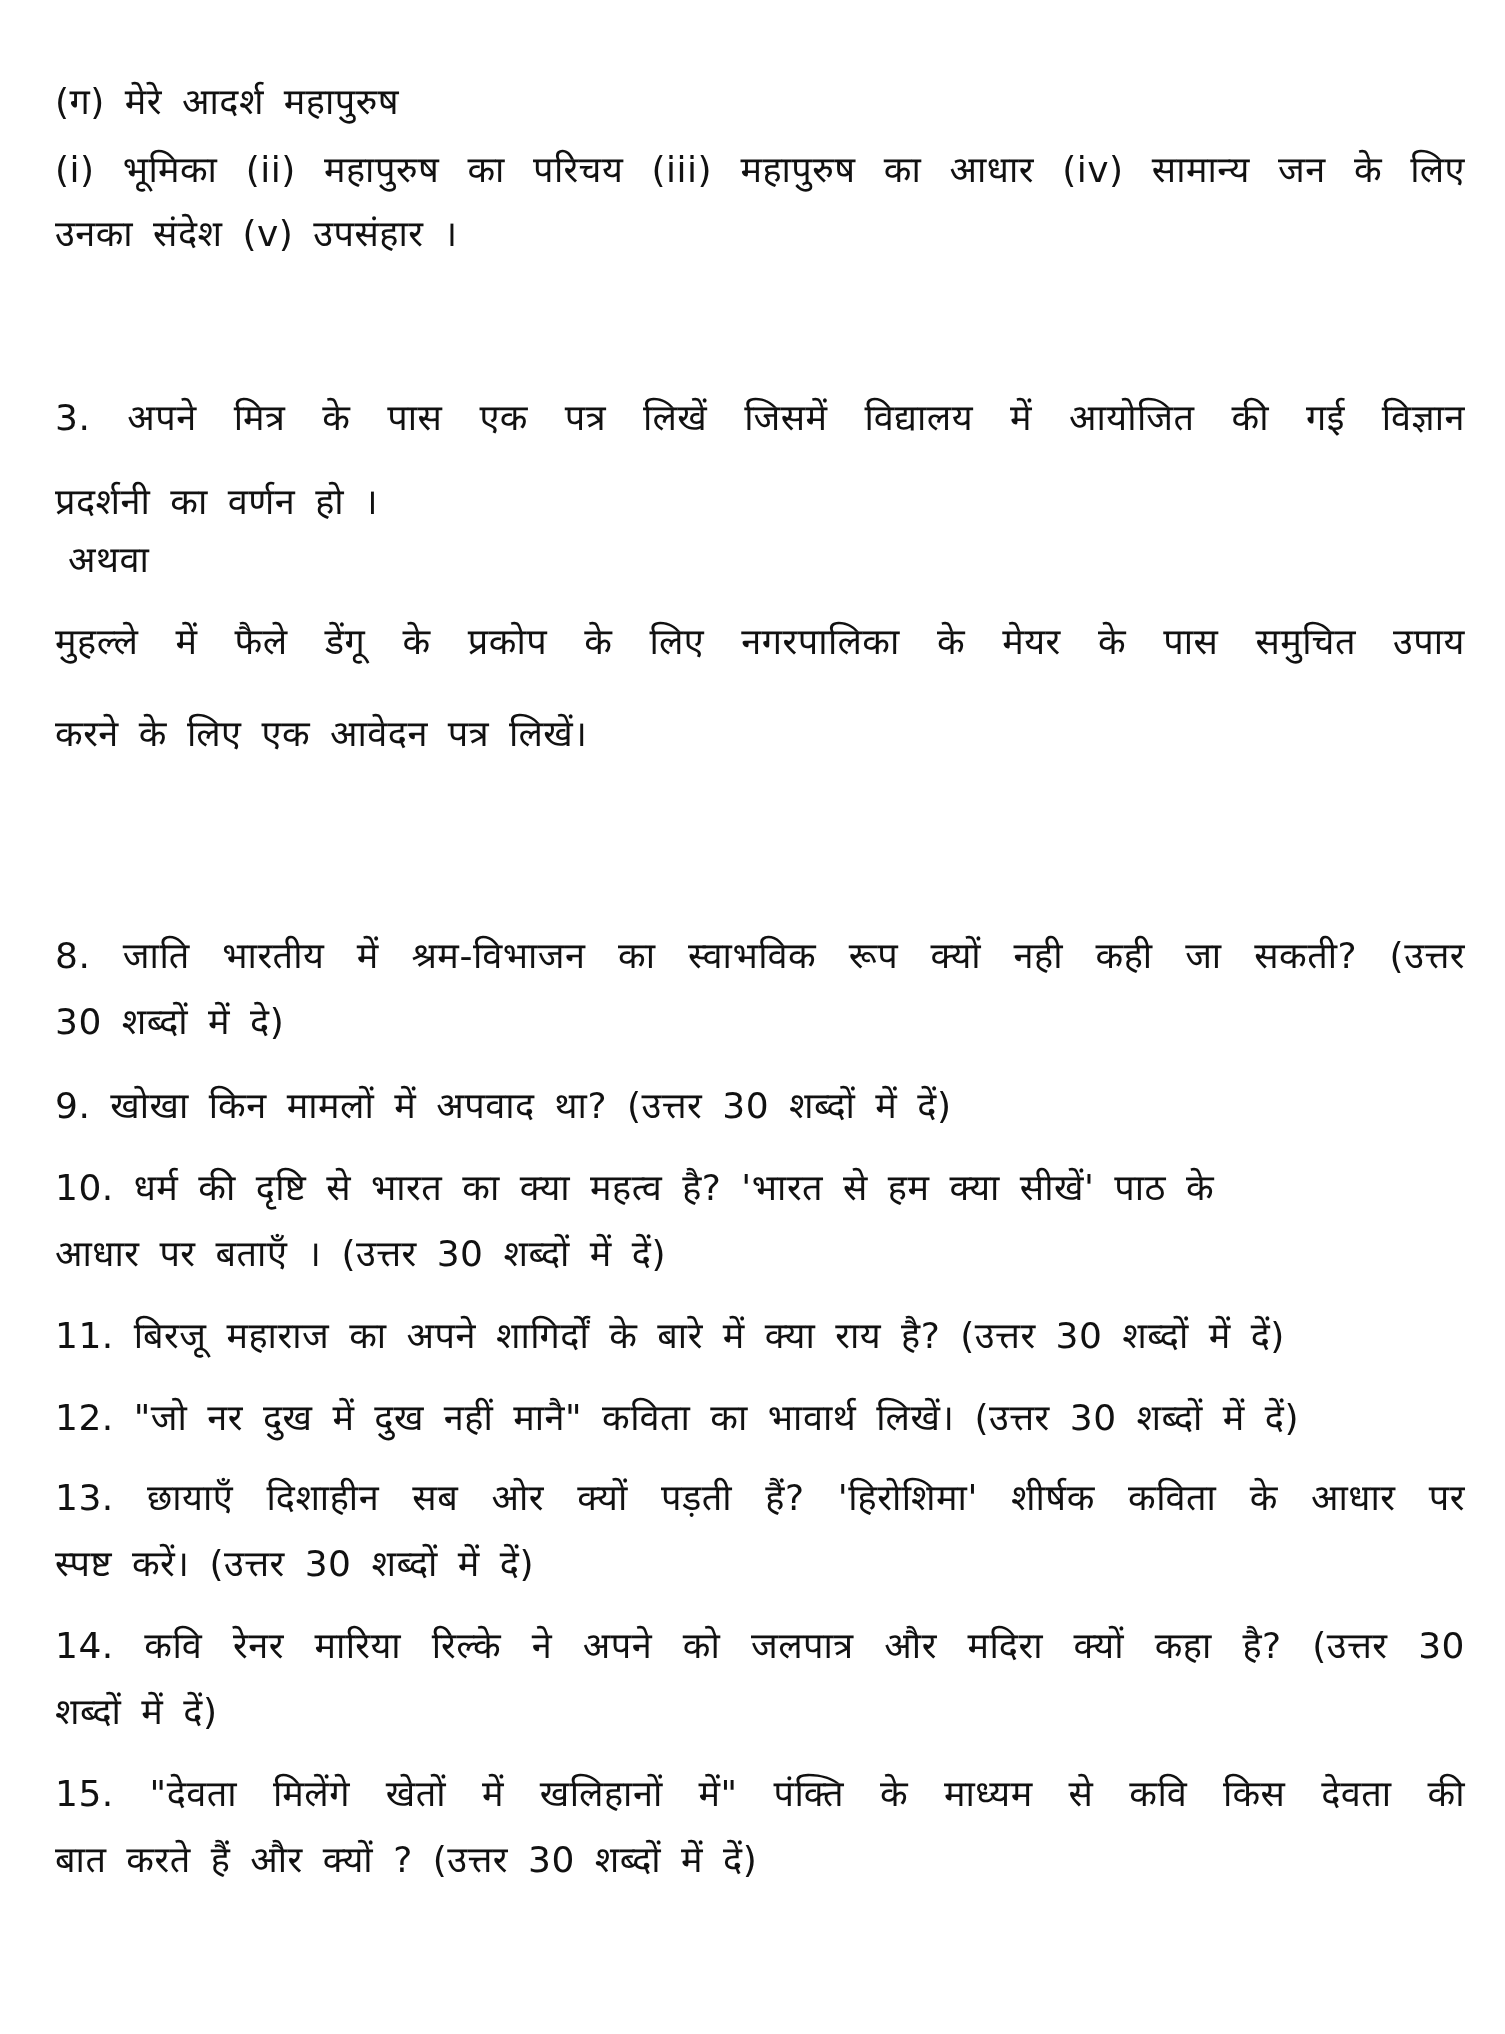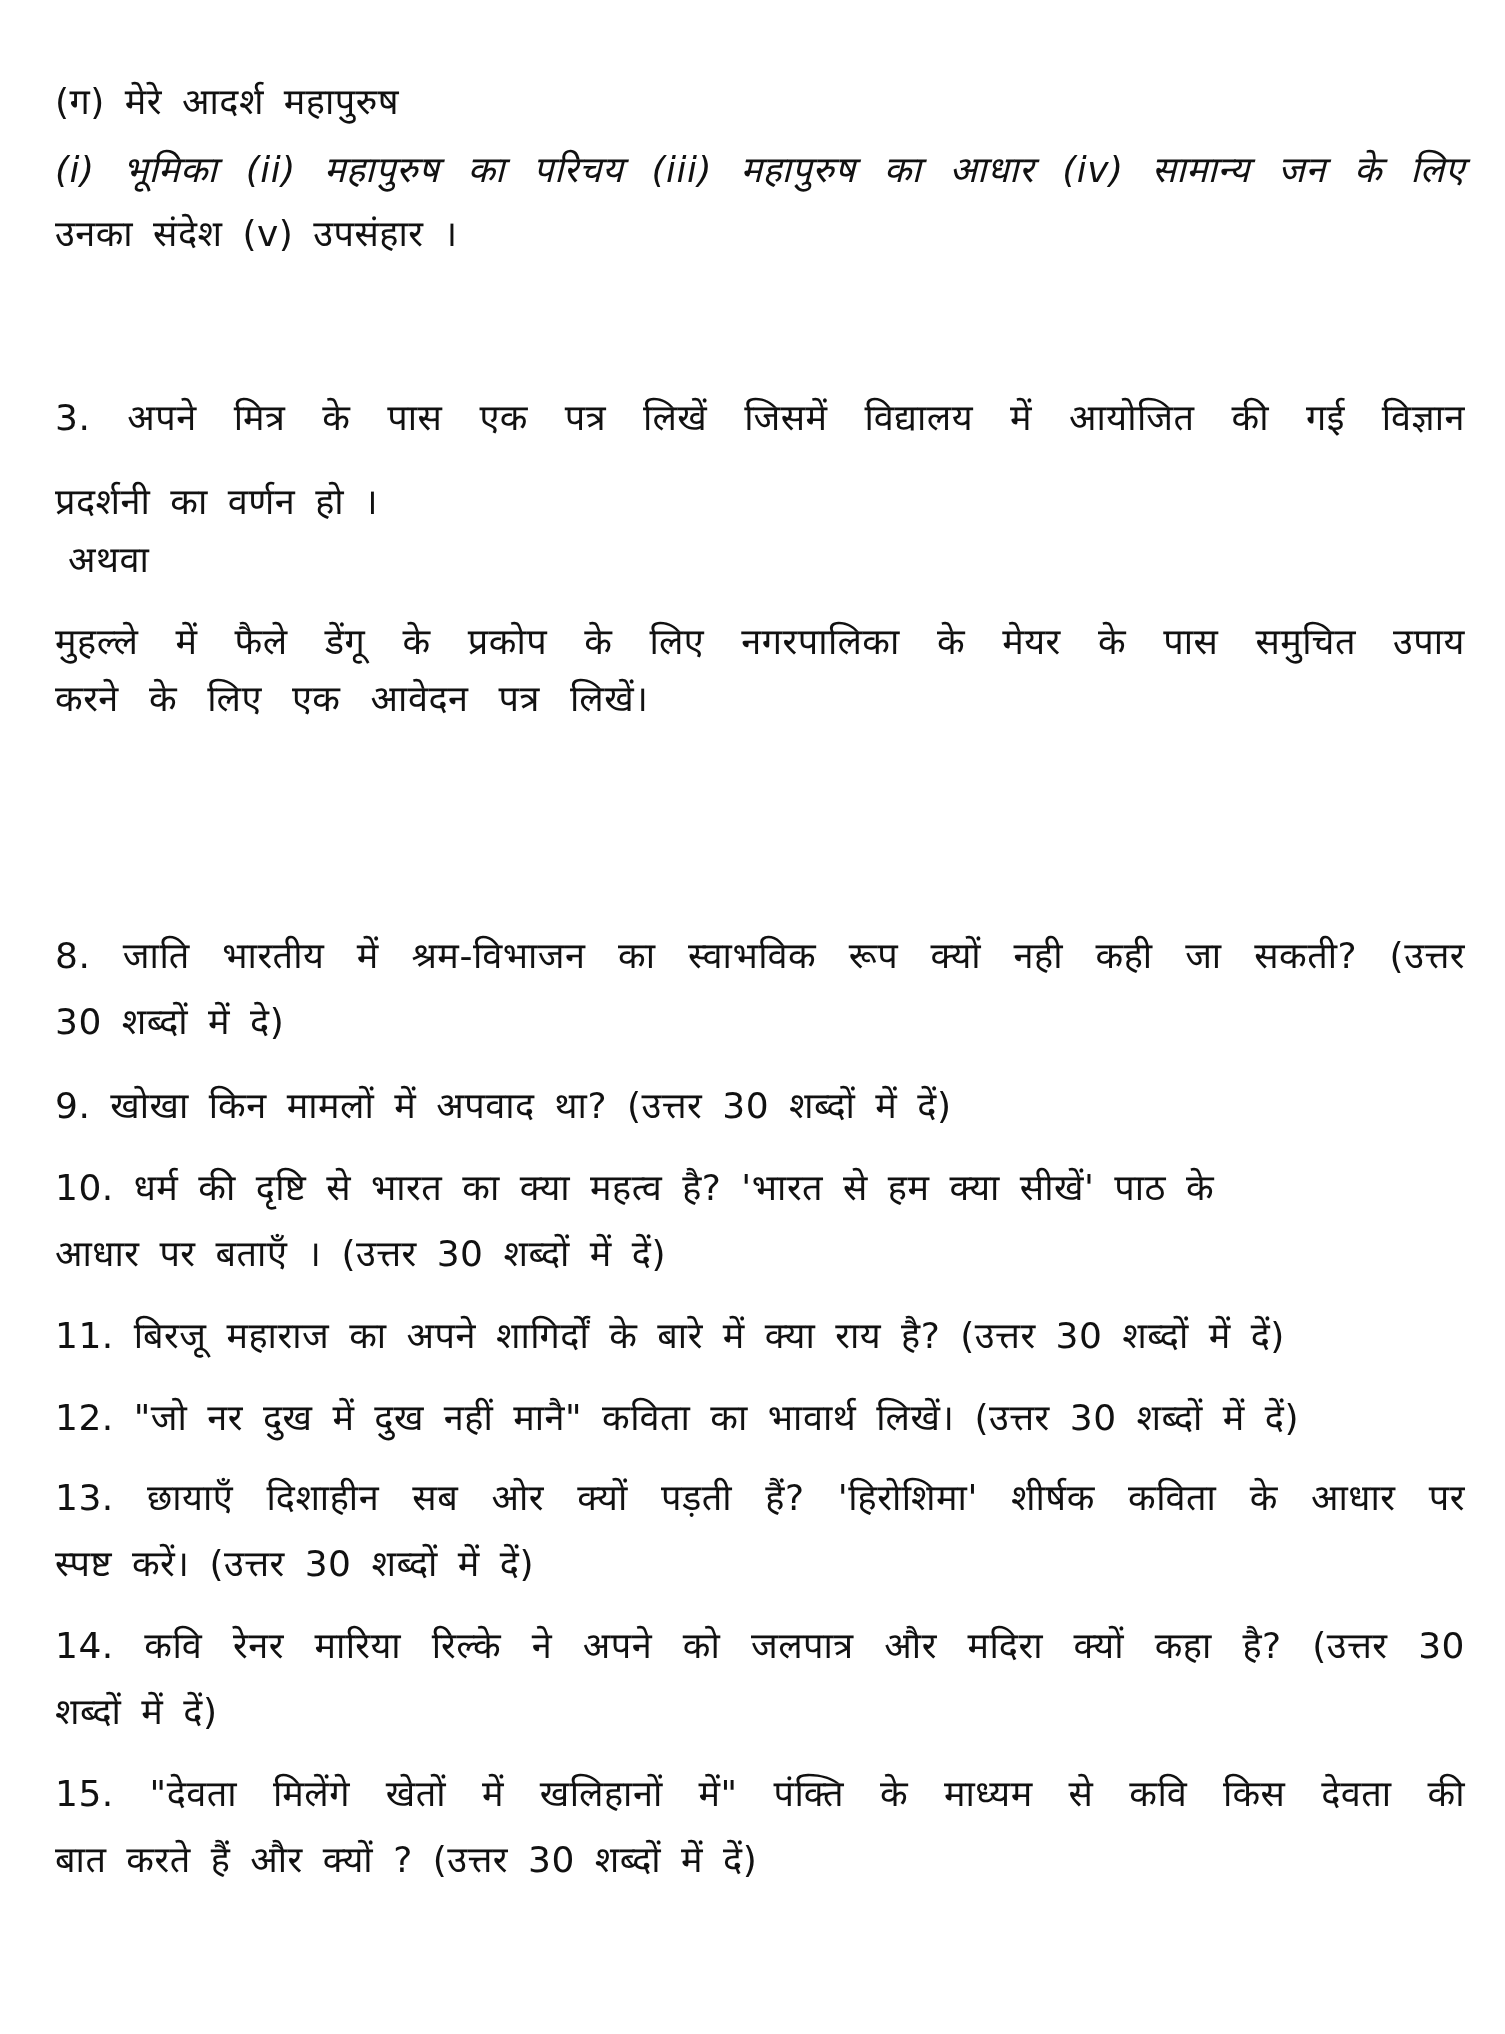--- a/index.html
+++ b/index.html
@@ -37,28 +37,28 @@
       text-align: justify;
       text-align-last: justify;
     }
   </style>
 </head>
 <body>
 
 <div class="page">
 
   <div class="line" style="top:72px;">(ग) मेरे आदर्श महापुरुष</div>
-  <div class="line justify" style="top:140px;font-style:italic;">(i) भूमिका (ii) महापुरुष का परिचय (iii) महापुरुष का आधार (iv) सामान्य जन के लिए</div>
+  <div class="line justify" style="top:140px;">(i) भूमिका (ii) महापुरुष का परिचय (iii) महापुरुष का आधार (iv) सामान्य जन के लिए</div>
   <div class="line" style="top:204px;">उनका संदेश (v) उपसंहार ।</div>
 
   <div class="line justify" style="top:388px;">3. अपने मित्र के पास एक पत्र लिखें जिसमें विद्यालय में आयोजित की गई विज्ञान</div>
   <div class="line" style="top:472px;">प्रदर्शनी का वर्णन हो ।</div>
   <div class="line" style="top:530px;margin-left:13px;">अथवा</div>
   <div class="line justify" style="top:612px;">मुहल्ले में फैले डेंगू के प्रकोप के लिए नगरपालिका के मेयर के पास समुचित उपाय</div>
-  <div class="line" style="top:672px;font-family:Liberation Mono, monospace;">करने के लिए एक आवेदन पत्र लिखें।</div>
+  <div class="line" style="top:704px;">करने के लिए एक आवेदन पत्र लिखें।</div>
 
 
   <div class="line justify" style="top:926px;">8. जाति भारतीय में श्रम-विभाजन का स्वाभविक रूप क्यों नही कही जा सकती? (उत्तर</div>
   <div class="line" style="top:992px;">30 शब्दों में दे)</div>
 
   <div class="line" style="top:1076px;">9. खोखा किन मामलों में अपवाद था? (उत्तर 30 शब्दों में दें)</div>
 
   <div class="line" style="top:1158px;">10. धर्म की दृष्टि से भारत का क्या महत्व है? 'भारत से हम क्या सीखें' पाठ के</div>
   <div class="line" style="top:1224px;">आधार पर बताएँ । (उत्तर 30 शब्दों में दें)</div>
 

